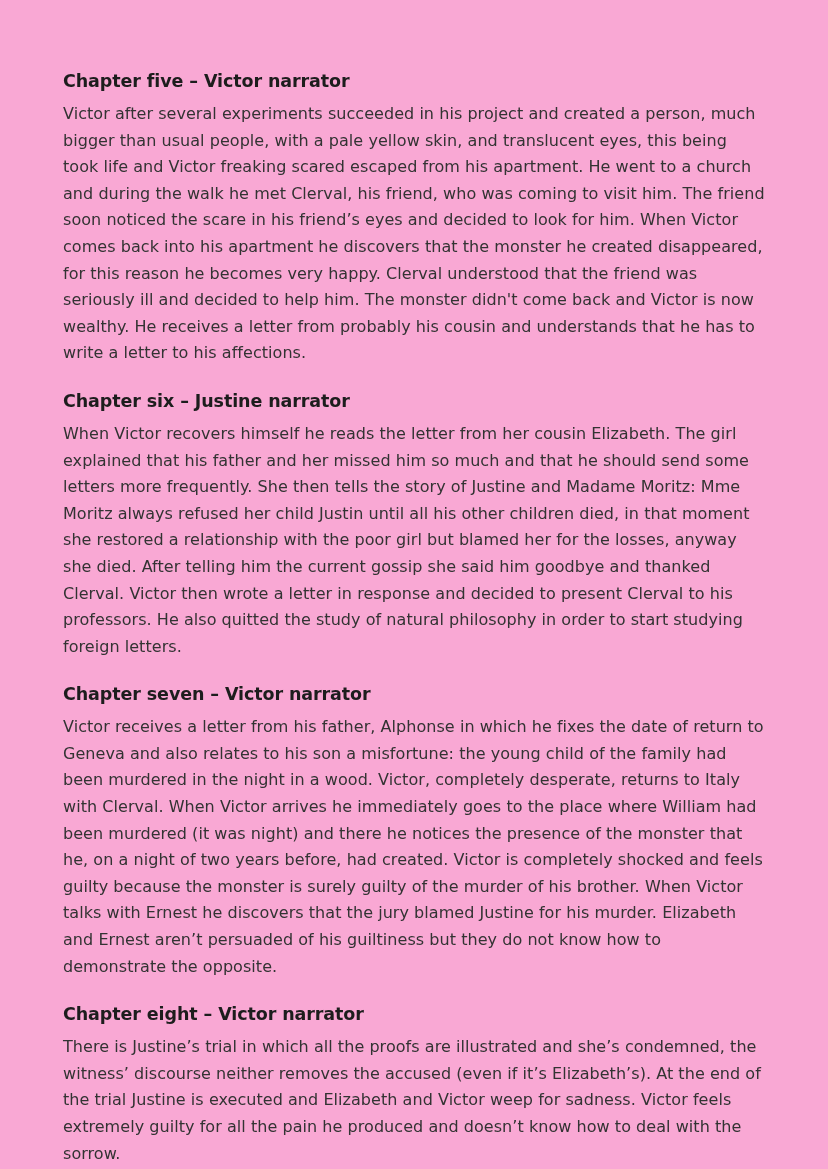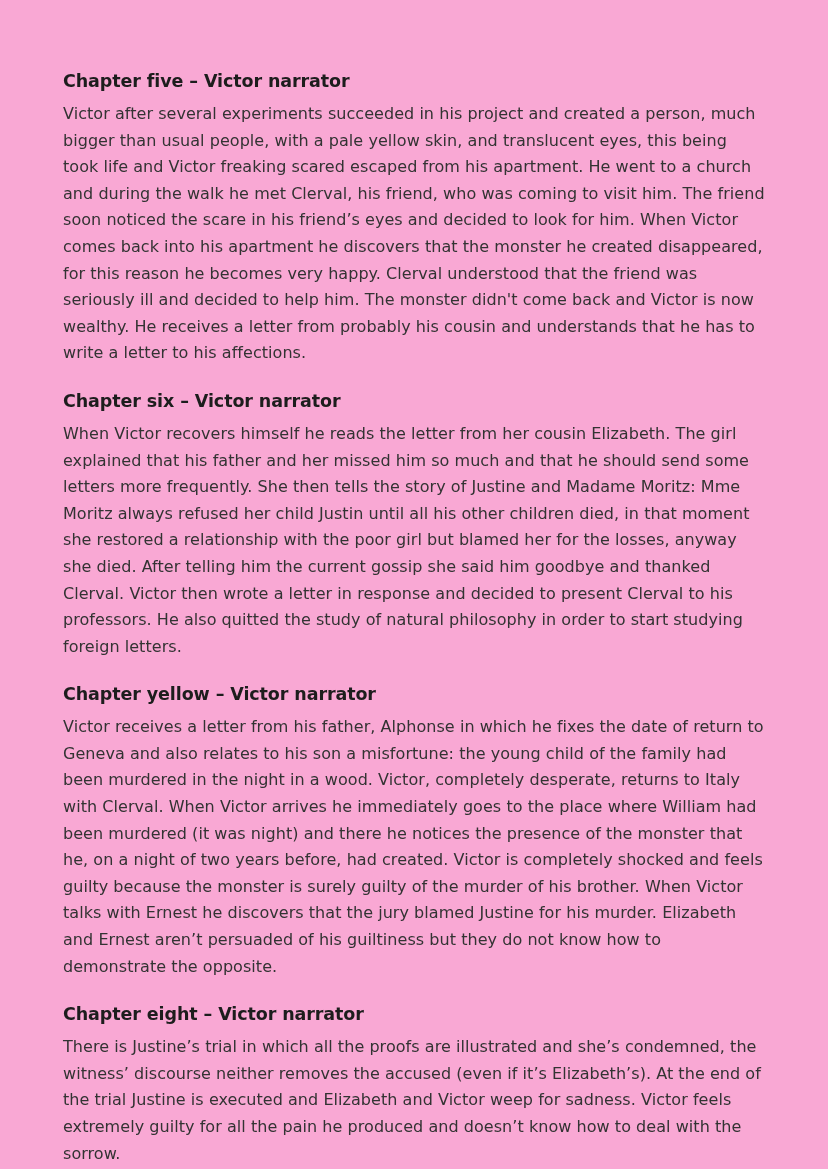--- a/index.html
+++ b/index.html
@@ -42,26 +42,26 @@
 <body>
 
 <div class="page">
 
   <section class="chapter-section">
     <h2 class="chapter-heading">Chapter five – Victor narrator</h2>
     <p class="chapter-body">Victor after several experiments succeeded in his project and created a person, much bigger than usual people, with a pale yellow skin, and translucent eyes, this being took life and Victor freaking scared escaped from his apartment. He went to a church and during the walk he met Clerval, his friend, who was coming to visit him. The friend soon noticed the scare in his friend’s eyes and decided to look for him. When Victor comes back into his apartment he discovers that the monster he created disappeared, for this reason he becomes very happy. Clerval understood that the friend was seriously ill and decided to help him. The monster didn't come back and Victor is now wealthy. He receives a letter from probably his cousin and understands that he has to write a letter to his affections.</p>
   </section>
 
   <section class="chapter-section">
-    <h2 class="chapter-heading">Chapter six – Victor narrator</h2>
+    <h2 class="chapter-heading">Chapter six – Justine narrator</h2>
     <p class="chapter-body">When Victor recovers himself he reads the letter from her cousin Elizabeth. The girl explained that his father and her missed him so much and that he should send some letters more frequently. She then tells the story of Justine and Madame Moritz: Mme Moritz always refused her child Justin until all his other children died, in that moment she restored a relationship with the poor girl but blamed her for the losses, anyway she died. After telling him the current gossip she said him goodbye and thanked Clerval. Victor then wrote a letter in response and decided to present Clerval to his professors. He also quitted the study of natural philosophy in order to start studying foreign letters.</p>
   </section>
 
   <section class="chapter-section">
-    <h2 class="chapter-heading">Chapter yellow – Victor narrator</h2>
+    <h2 class="chapter-heading">Chapter seven – Victor narrator</h2>
     <p class="chapter-body">Victor receives a letter from his father, Alphonse in which he fixes the date of return to Geneva and also relates to his son a misfortune: the young child of the family had been murdered in the night in a wood. Victor, completely desperate, returns to Italy with Clerval. When Victor arrives he immediately goes to the place where William had been murdered (it was night) and there he notices the presence of the monster that he, on a night of two years before, had created. Victor is completely shocked and feels guilty because the monster is surely guilty of the murder of his brother. When Victor talks with Ernest he discovers that the jury blamed Justine for his murder. Elizabeth and Ernest aren’t persuaded of his guiltiness but they do not know how to demonstrate the opposite.</p>
   </section>
 
   <section class="chapter-section">
     <h2 class="chapter-heading">Chapter eight – Victor narrator</h2>
     <p class="chapter-body">There is Justine’s trial in which all the proofs are illustrated and she’s condemned, the witness’ discourse neither removes the accused (even if it’s Elizabeth’s). At the end of the trial Justine is executed and Elizabeth and Victor weep for sadness. Victor feels extremely guilty for all the pain he produced and doesn’t know how to deal with the sorrow.</p>
   </section>
 
 </div>
 

